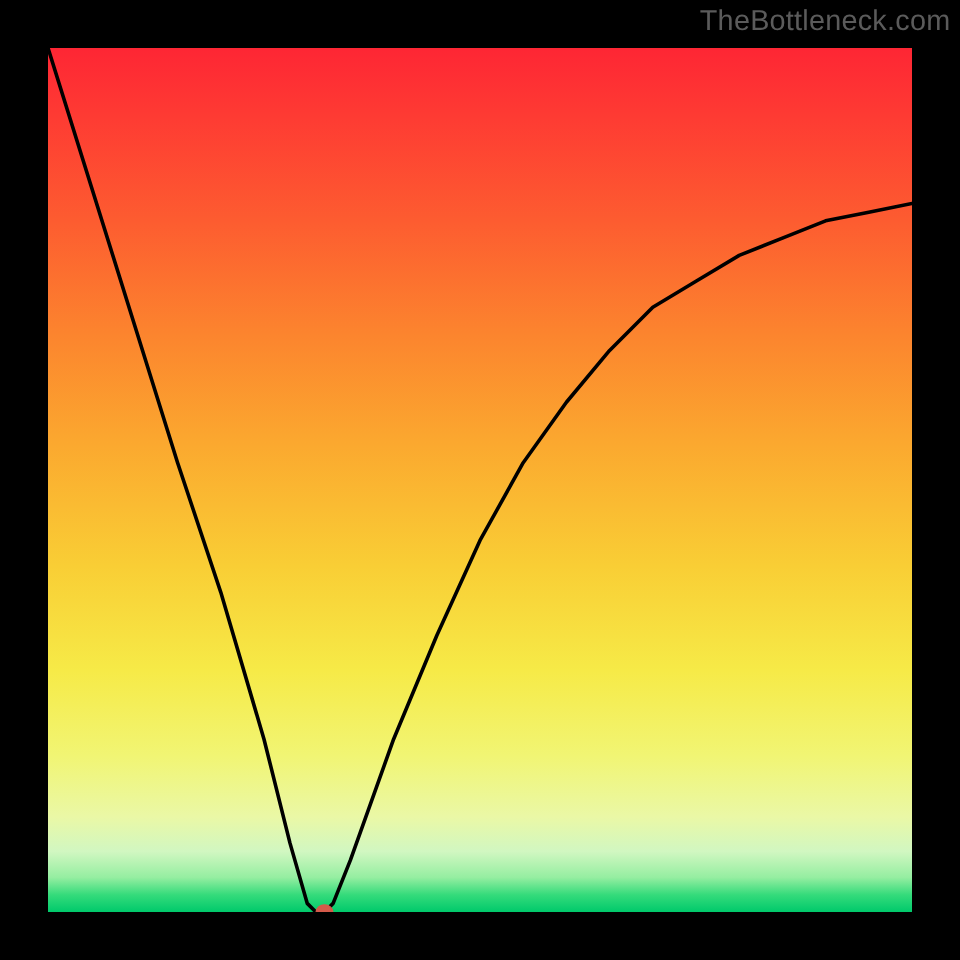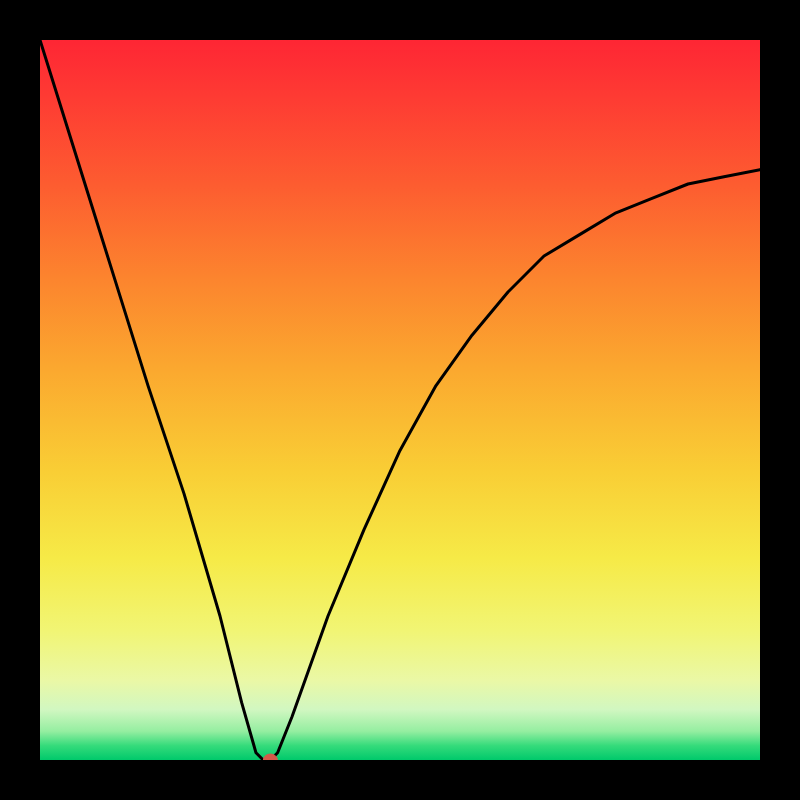--- a/index.html
+++ b/index.html
@@ -68,20 +68,21 @@
   }
   .marker {
     fill: #d45a4a;
     stroke: #d45a4a;
   }
 </style>
 </head>
 <body>
 
 <div class="frame">
+  <div class="watermark">TheBottleneck.com</div>
 
   <div class="plot">
     <div class="gradient"></div>
     <svg class="curve-svg" viewBox="0 0 720 720" preserveAspectRatio="none">
       <path id="curve-path" class="curve-path" d="M0.0 0.0 L36.0 115.2 L72.0 230.4 L108.0 345.6 L144.0 453.6 L180.0 576.0 L201.6 662.4 L216.0 712.8 L223.2 720.0 L230.4 720.0 L237.6 712.8 L252.0 676.8 L288.0 576.0 L324.0 489.6 L360.0 410.4 L396.0 345.6 L432.0 295.2 L468.0 252.0 L504.0 216.0 L540.0 194.4 L576.0 172.8 L612.0 158.4 L648.0 144.0 L684.0 136.8 L720.0 129.6"></path>
       <ellipse id="marker-dot" class="marker" rx="7" ry="6" cx="230.4" cy="720.0"></ellipse>
     </svg>
   </div>
 </div>
 

